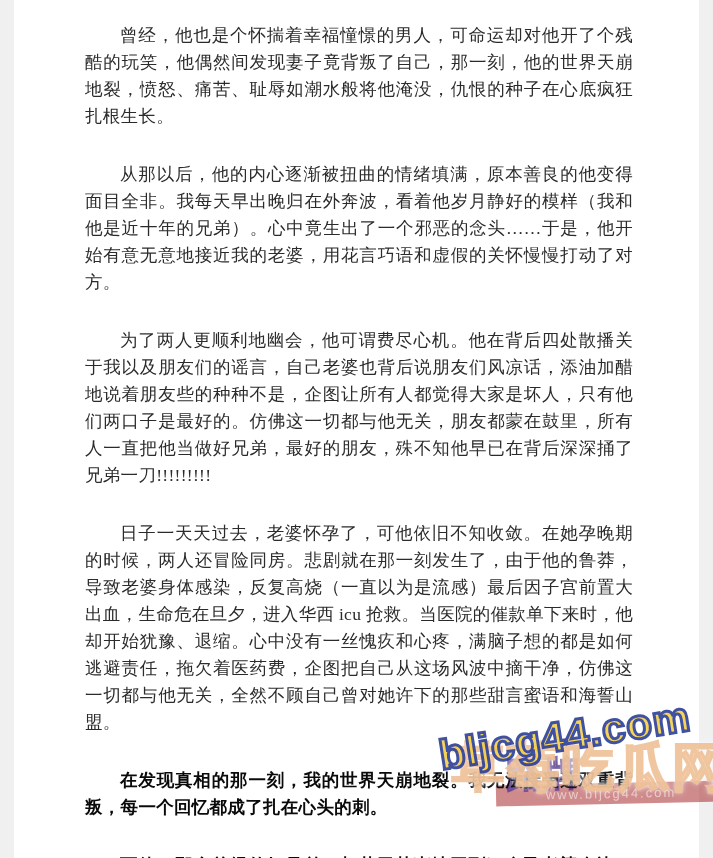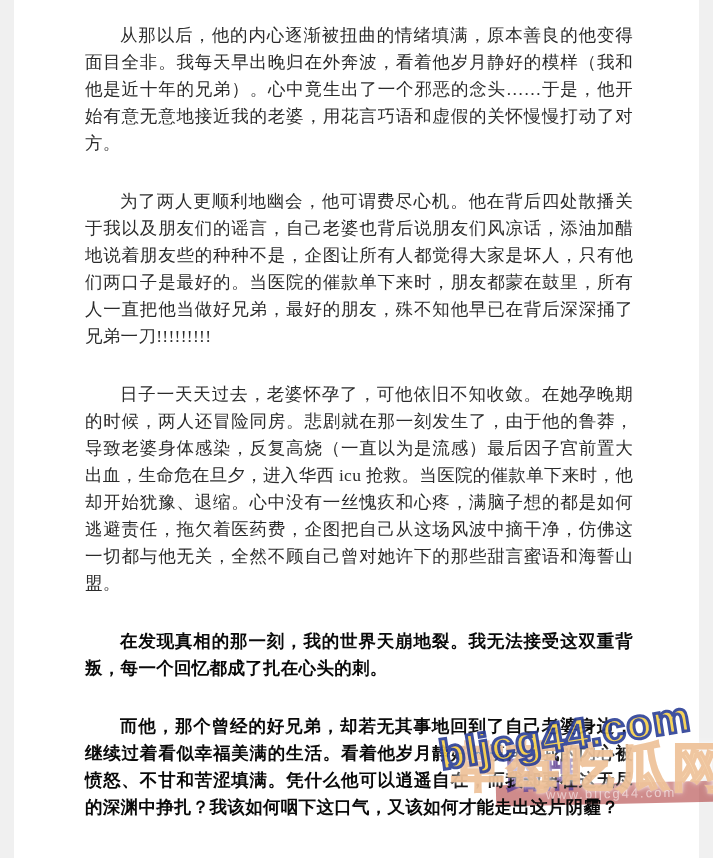--- a/index.html
+++ b/index.html
@@ -74,21 +74,22 @@
 <div class="edge-strip left"></div>
 <div class="edge-strip right"></div>
 
 <div class="wm wm-banner">
   <span>www.bljcg44.com</span>
 </div>
 
 <div class="wm wm-purple">路牌</div>
 
 <div class="doc">
+  <p class="para">曾经，他也是个怀揣着幸福憧憬的男人，可命运却对他开了个残酷的玩笑，他偶然间发现妻子竟背叛了自己，那一刻，他的世界天崩地裂，愤怒、痛苦、耻辱如潮水般将他淹没，仇恨的种子在心底疯狂扎根生长。</p>
   <p class="para">从那以后，他的内心逐渐被扭曲的情绪填满，原本善良的他变得面目全非。我每天早出晚归在外奔波，看着他岁月静好的模样（我和他是近十年的兄弟）。心中竟生出了一个邪恶的念头……于是，他开始有意无意地接近我的老婆，用花言巧语和虚假的关怀慢慢打动了对方。</p>
-  <p class="para">为了两人更顺利地幽会，他可谓费尽心机。他在背后四处散播关于我以及朋友们的谣言，自己老婆也背后说朋友们风凉话，添油加醋地说着朋友些的种种不是，企图让所有人都觉得大家是坏人，只有他们两口子是最好的。当医院的催款单下来时，朋友都蒙在鼓里，所有人一直把他当做好兄弟，最好的朋友，殊不知他早已在背后深深捅了兄弟一刀!!!!!!!!!</p>
+  <p class="para">为了两人更顺利地幽会，他可谓费尽心机。他在背后四处散播关于我以及朋友们的谣言，自己老婆也背后说朋友们风凉话，添油加醋地说着朋友些的种种不是，企图让所有人都觉得大家是坏人，只有他们两口子是最好的。仿佛这一切都与他无关，朋友都蒙在鼓里，所有人一直把他当做好兄弟，最好的朋友，殊不知他早已在背后深深捅了兄弟一刀!!!!!!!!!</p>
   <p class="para">日子一天天过去，老婆怀孕了，可他依旧不知收敛。在她孕晚期的时候，两人还冒险同房。悲剧就在那一刻发生了，由于他的鲁莽，导致老婆身体感染，反复高烧（一直以为是流感）最后因子宫前置大出血，生命危在旦夕，进入华西 icu 抢救。当医院的催款单下来时，他却开始犹豫、退缩。心中没有一丝愧疚和心疼，满脑子想的都是如何逃避责任，拖欠着医药费，企图把自己从这场风波中摘干净，仿佛这一切都与他无关，全然不顾自己曾对她许下的那些甜言蜜语和海誓山盟。</p>
   <p class="para bold">在发现真相的那一刻，我的世界天崩地裂。我无法接受这双重背叛，每一个回忆都成了扎在心头的刺。</p>
   <p class="para bold">而他，那个曾经的好兄弟，却若无其事地回到了自己老婆身边，继续过着看似幸福美满的生活。看着他岁月静好的模样，我的内心被愤怒、不甘和苦涩填满。凭什么他可以逍遥自在，而我却要在这无尽的深渊中挣扎？我该如何咽下这口气，又该如何才能走出这片阴霾？</p>
 </div>
 
 <div class="wm wm-site">草莓吃瓜网</div>
 <div class="wm wm-url">bljcg44.com</div>
 
 </body></html>

